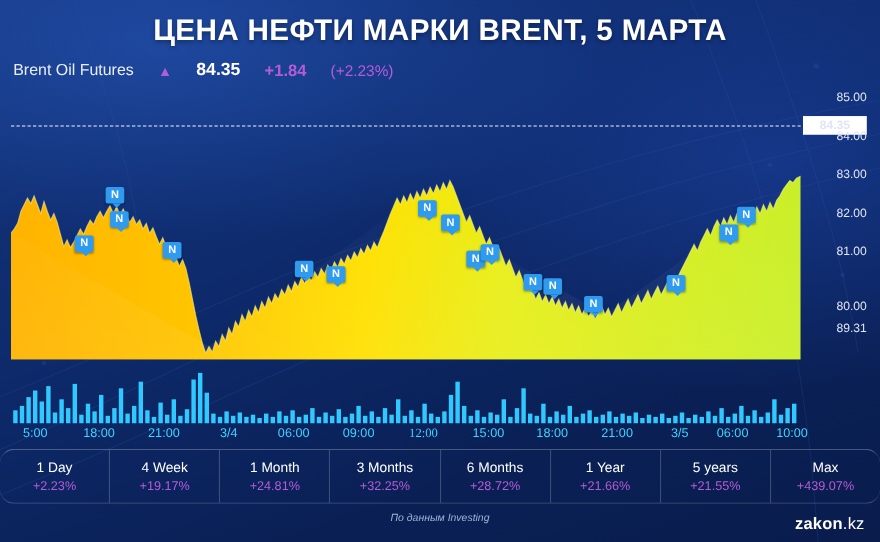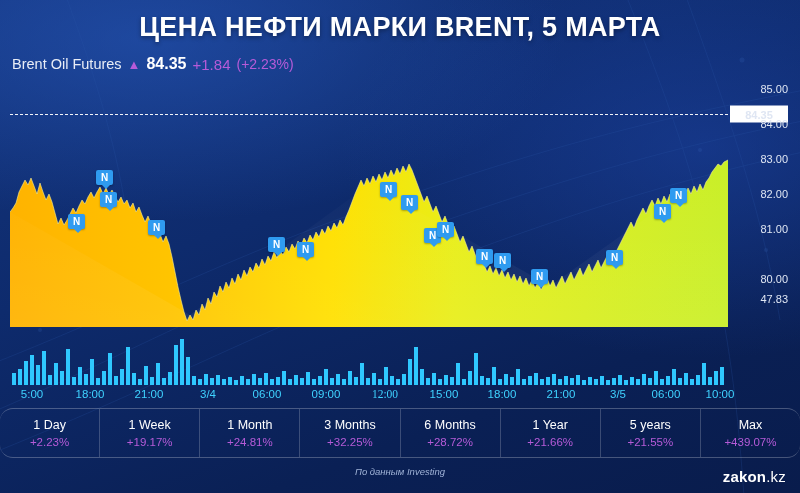--- a/index.html
+++ b/index.html
@@ -24,27 +24,27 @@
     position:absolute;left:0;right:0;top:12px;
     text-align:center;
     color:#ffffff;
     font-size:27px;
     font-weight:bold;
     letter-spacing:.3px;
     text-shadow:0 2px 4px rgba(0,0,0,.35);
   }
   .subline{
     position:absolute;left:12px;top:55px;
-    display:flex;align-items:center;gap:6px;
+    display:flex;align-items:center;gap:22px;
     font-size:14.5px;
   }
   .sub-name{color:#e9edf6;}
   .arrow-up{color:#b65bd8;font-size:13px;line-height:1;}
   .sub-price{color:#ffffff;font-weight:bold;font-size:16px;}
-  .sub-change{color:#b65bd8;font-weight:normal;font-size:15px;}
+  .sub-change{color:#b65bd8;font-weight:bold;font-size:15px;}
   .sub-pct{color:#b65bd8;font-size:14px;}
 
   
   .chart-wrap{position:absolute;left:10px;top:82px;width:780px;height:250px;}
   .plot{position:absolute;left:0;top:0;width:718px;height:245px;overflow:hidden;}
   .axis-right{position:absolute;left:720px;top:0;width:60px;height:245px;}
   .axis-right div{
     position:absolute;right:2px;color:#dfe6f3;font-size:11px;transform:translateY(-50%);
   }
   .last-badge{
@@ -183,21 +183,21 @@
     </div>
 
     <div class="axis-right">
       <div style="top:7px;">85.00</div>
       <div class="last-badge" style="top:32px;">84.35</div>
       <div style="top:42px;">84.00</div>
       <div style="top:77px;">83.00</div>
       <div style="top:112px;">82.00</div>
       <div style="top:147px;">81.00</div>
       <div style="top:197px;">80.00</div>
-      <div style="top:217px;">47.83</div>
+      <div style="top:217px;">89.31</div>
     </div>
   </div>
 
   <div class="vol-wrap">
     <svg width="718" height="52" viewBox="0 0 718 52">
       <g fill="#2fc8ff">
         <rect x="2" y="40" width="4" height="12"></rect>
         <rect x="8" y="36" width="4" height="16"></rect>
         <rect x="14" y="28" width="4" height="24"></rect>
         <rect x="20" y="22" width="4" height="30"></rect>
@@ -335,21 +335,21 @@
     <span style="left:656px;">06:00</span>
     <span style="left:710px;">10:00</span>
   </div>
 
   <div class="periods">
     <div class="period">
       <div class="p-label">1 Day</div>
       <div class="p-val">+2.23%</div>
     </div>
     <div class="period">
-      <div class="p-label">1 Week</div>
+      <div class="p-label">4 Week</div>
       <div class="p-val">+19.17%</div>
     </div>
     <div class="period">
       <div class="p-label">1 Month</div>
       <div class="p-val">+24.81%</div>
     </div>
     <div class="period">
       <div class="p-label">3 Months</div>
       <div class="p-val">+32.25%</div>
     </div>

